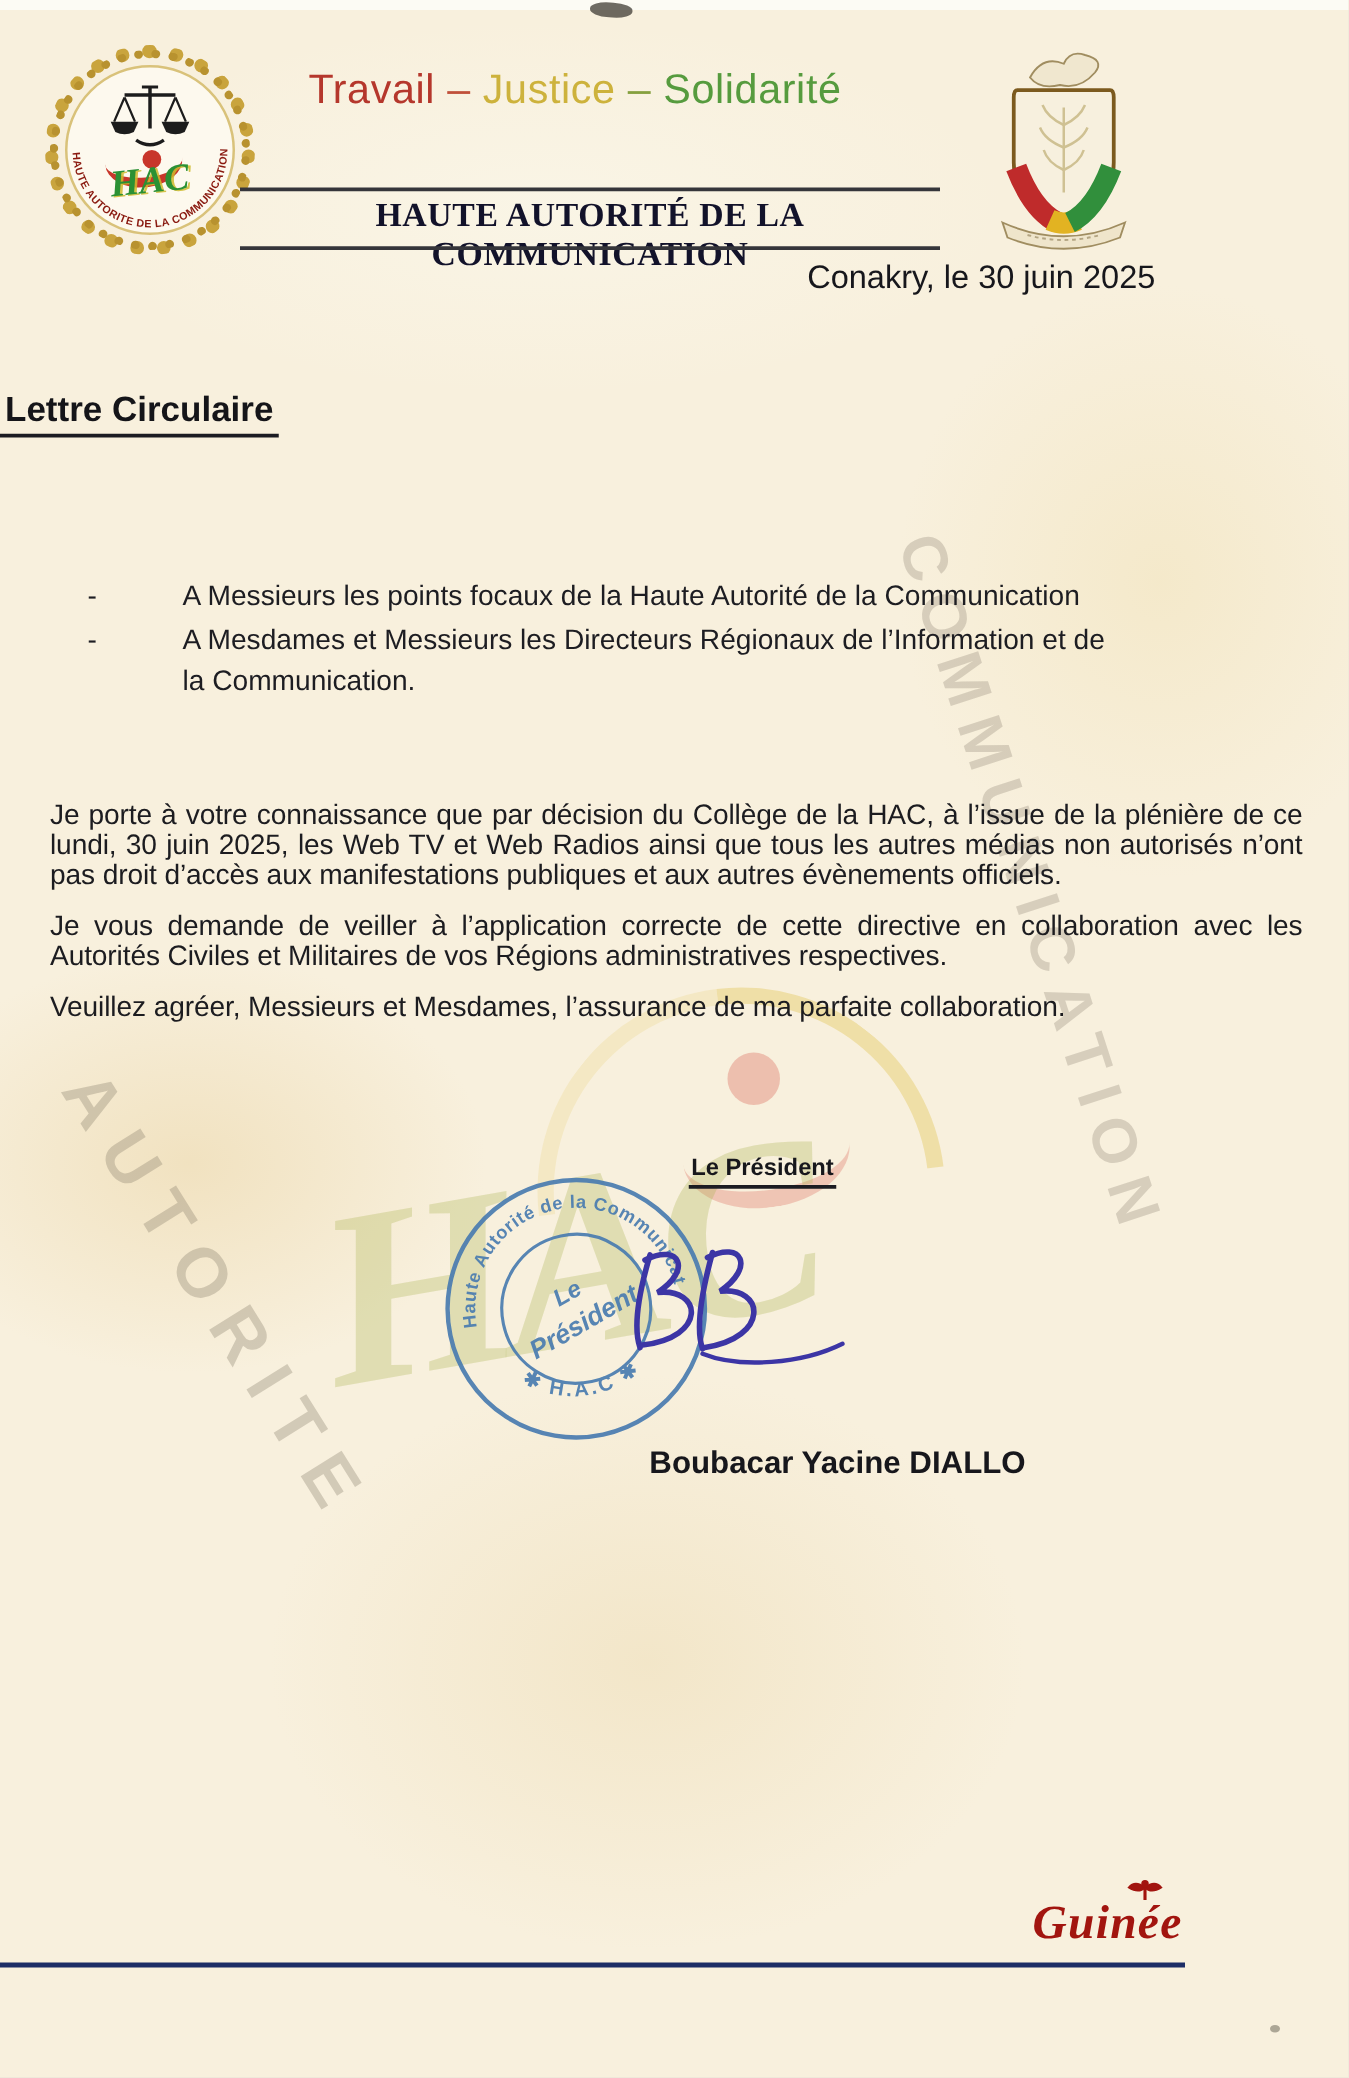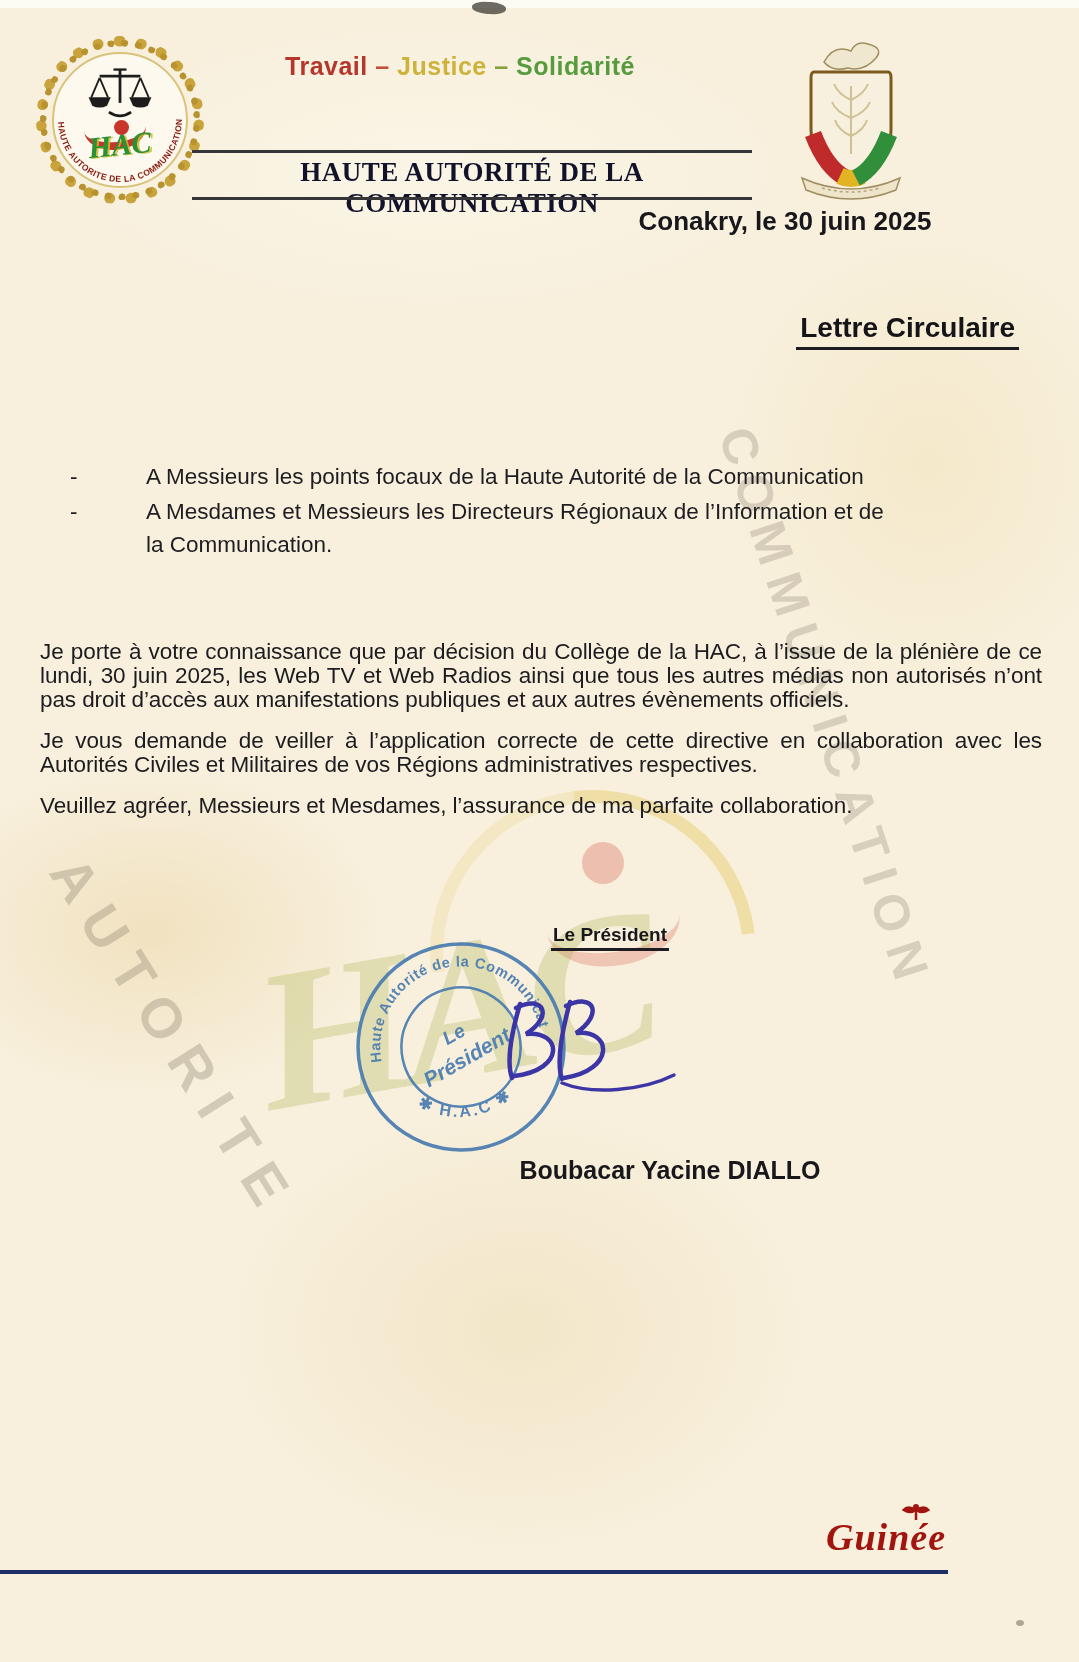--- a/index.html
+++ b/index.html
@@ -25,35 +25,35 @@
   .logo-dot{position:absolute;left:78px;top:84px;width:15px;height:15px;border-radius:50%;background:#c8362b;}
   .logo-smile{position:absolute;left:48px;top:72px;width:62px;height:34px;border-radius:50%;
     border-bottom:8px solid #c8362b;transform:rotate(-5deg);}
   .logo-hac-text{position:absolute;left:52px;top:92px;font-family:"Liberation Serif",serif;
     font-style:italic;font-weight:bold;font-size:30px;color:#2b9134;
     text-shadow:2px 1px 0 rgba(206,186,44,.85);transform:rotate(-6deg);}
   .logo-ringtext{position:absolute;left:0;top:0;width:168px;height:168px;}
 
   .head-center{left:220px;top:40px;width:480px;text-align:center;}
   .republic{font-size:33px;font-weight:bold;letter-spacing:.5px;color:#15151a;}
-  .motto{margin-top:12px;font-size:25px;font-weight:bold;letter-spacing:.5px;text-align:center;}
+  .motto{margin-top:12px;font-size:33px;font-weight:normal;letter-spacing:.5px;text-align:center;}
   .motto .w1{color:#b5372c;} .motto .s1{color:#c0503a;}
   .motto .w2{color:#cdb23c;} .motto .s2{color:#85a03e;}
   .motto .w3{color:#569b3e;}
   .rule{left:192px;width:560px;height:3px;background:#35353a;}
   .rule-top{top:150px;} .rule-bottom{top:197px;}
   .institution{left:192px;top:157px;width:560px;text-align:center;
     font-family:"Liberation Serif",serif;font-weight:bold;font-size:27px;
     letter-spacing:.5px;color:#12122a;}
   .coat{left:790px;top:38px;width:122px;height:162px;}
   .dateline{left:630px;top:206px;width:310px;text-align:center;
-    font-size:26px;font-weight:bold;color:#17171c;}
-
-  
-  .doc-title{left:0;top:312px;width:1019px;text-align:right;}
+    font-size:26px;font-weight:normal;color:#17171c;}
+
+  
+  .doc-title{left:0;top:312px;width:1019px;text-align:left;}
   .doc-title span{display:inline-block;font-size:28px;font-weight:bold;color:#151519;
     border-bottom:3px solid #1c1c22;padding:0 4px 3px;}
   .recipients{left:70px;top:460px;width:830px;font-size:22.5px;line-height:33px;color:#1d1d22;}
   .recipient{display:flex;margin-bottom:2px;}
   .recipient .dash{width:40px;flex:none;}
   .recipient .rtext{width:782px;margin-left:36px;}
   .body-block{left:40px;top:640px;width:1002px;}
   .body-block p{margin:0 0 17px;font-size:22.5px;line-height:24px;text-align:justify;
     color:#1c1c20;letter-spacing:-.1px;}
   .body-block p.last{text-align:left;}

